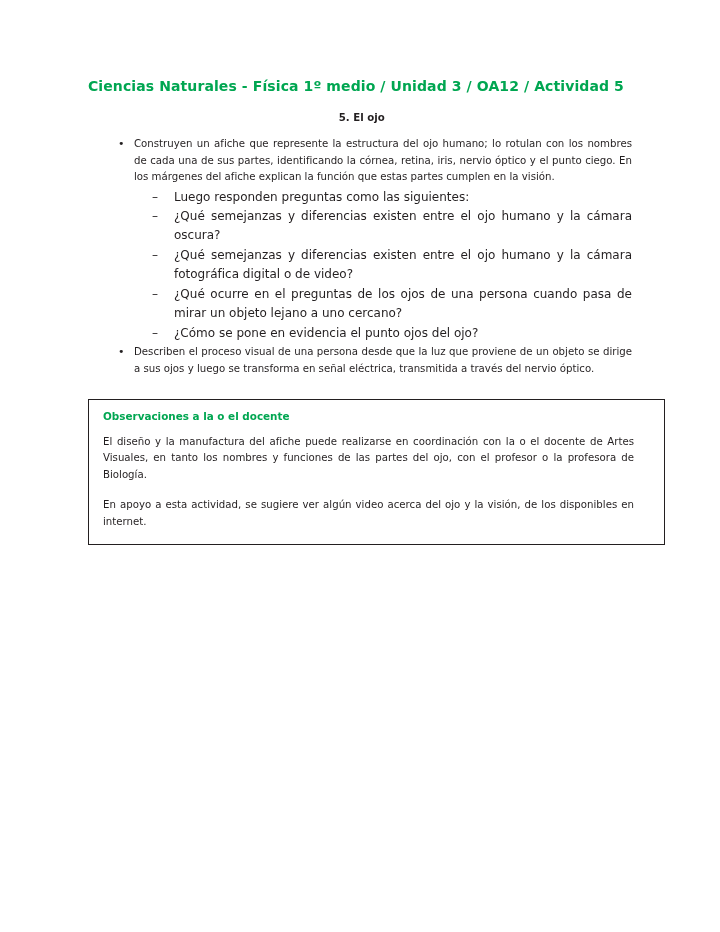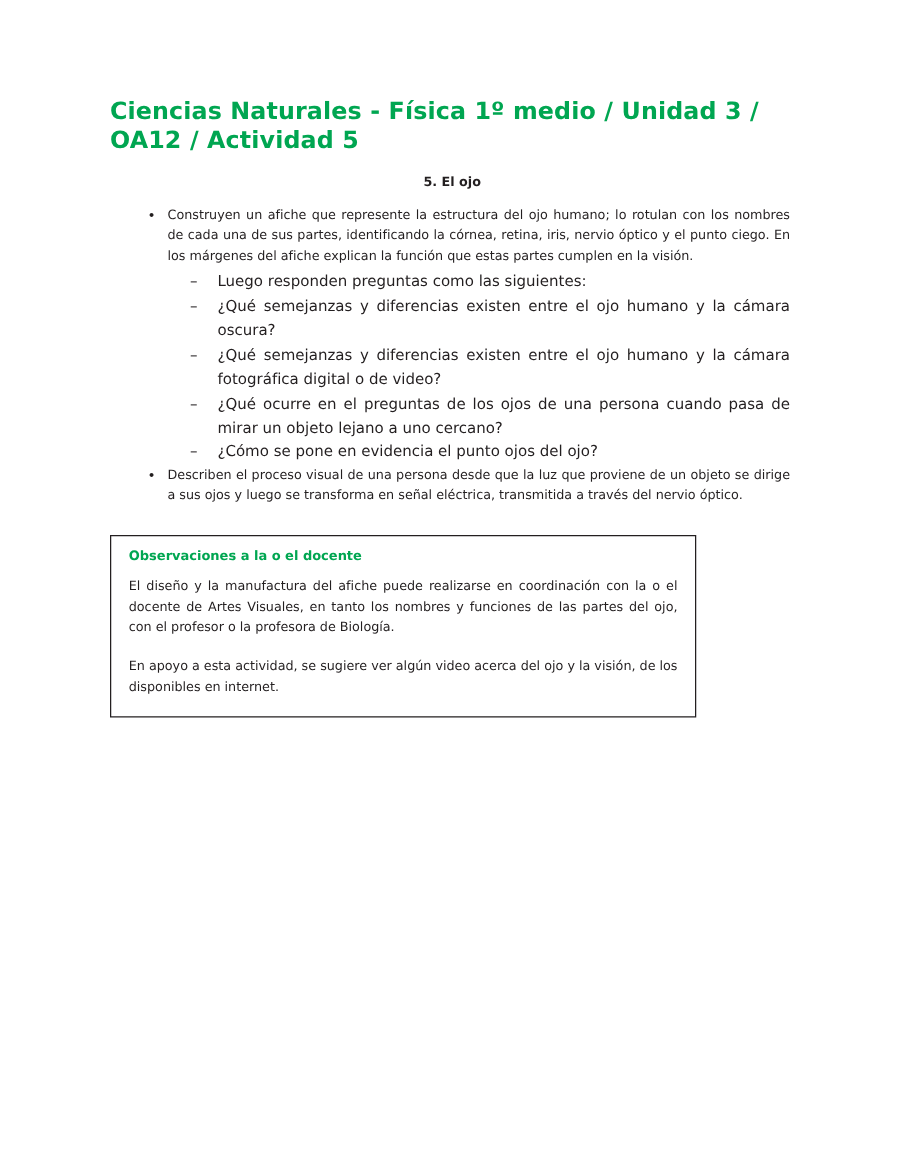--- a/index.html
+++ b/index.html
@@ -16,21 +16,21 @@
   }
   .page {
     position: relative;
     width: 720px;
     height: 932px;
     box-sizing: border-box;
     padding: 78px 88px 0 88px;
   }
   .doc-title {
     color: #00a651;
-    font-size: 19px;
+    font-size: 14px;
     font-family: "DejaVu Sans", sans-serif;
     letter-spacing: 0.1px;
     margin: 0 0 16px 0;
     line-height: 1.2;
   }
   .activity-heading {
     font-size: 10.2px;
     font-weight: bold;
     color: #231f20;
     margin: 0 0 12px 0;
@@ -82,34 +82,34 @@
     position: absolute;
     left: 0;
     top: 0;
     color: #231f20;
   }
   .note-box {
     margin-top: 22px;
     border: 1px solid #231f20;
     box-sizing: border-box;
     padding: 10px 14px 14px 14px;
-    width: 469px;
+    width: 577px;
   }
   .note-title {
     color: #00a651;
     font-weight: bold;
     font-size: 10.4px;
     margin: 0 0 10px 0;
     line-height: 1.3;
   }
   .note-box p {
     font-size: 10.2px;
     line-height: 1.62;
     text-align: justify;
-    margin: 0 0 14px 0;
+    margin: 0 16px 14px 0;
   }
   .note-box p:last-child {
     margin-bottom: 0;
   }
 </style>
 </head>
 <body>
 
 <div class="page">
 

